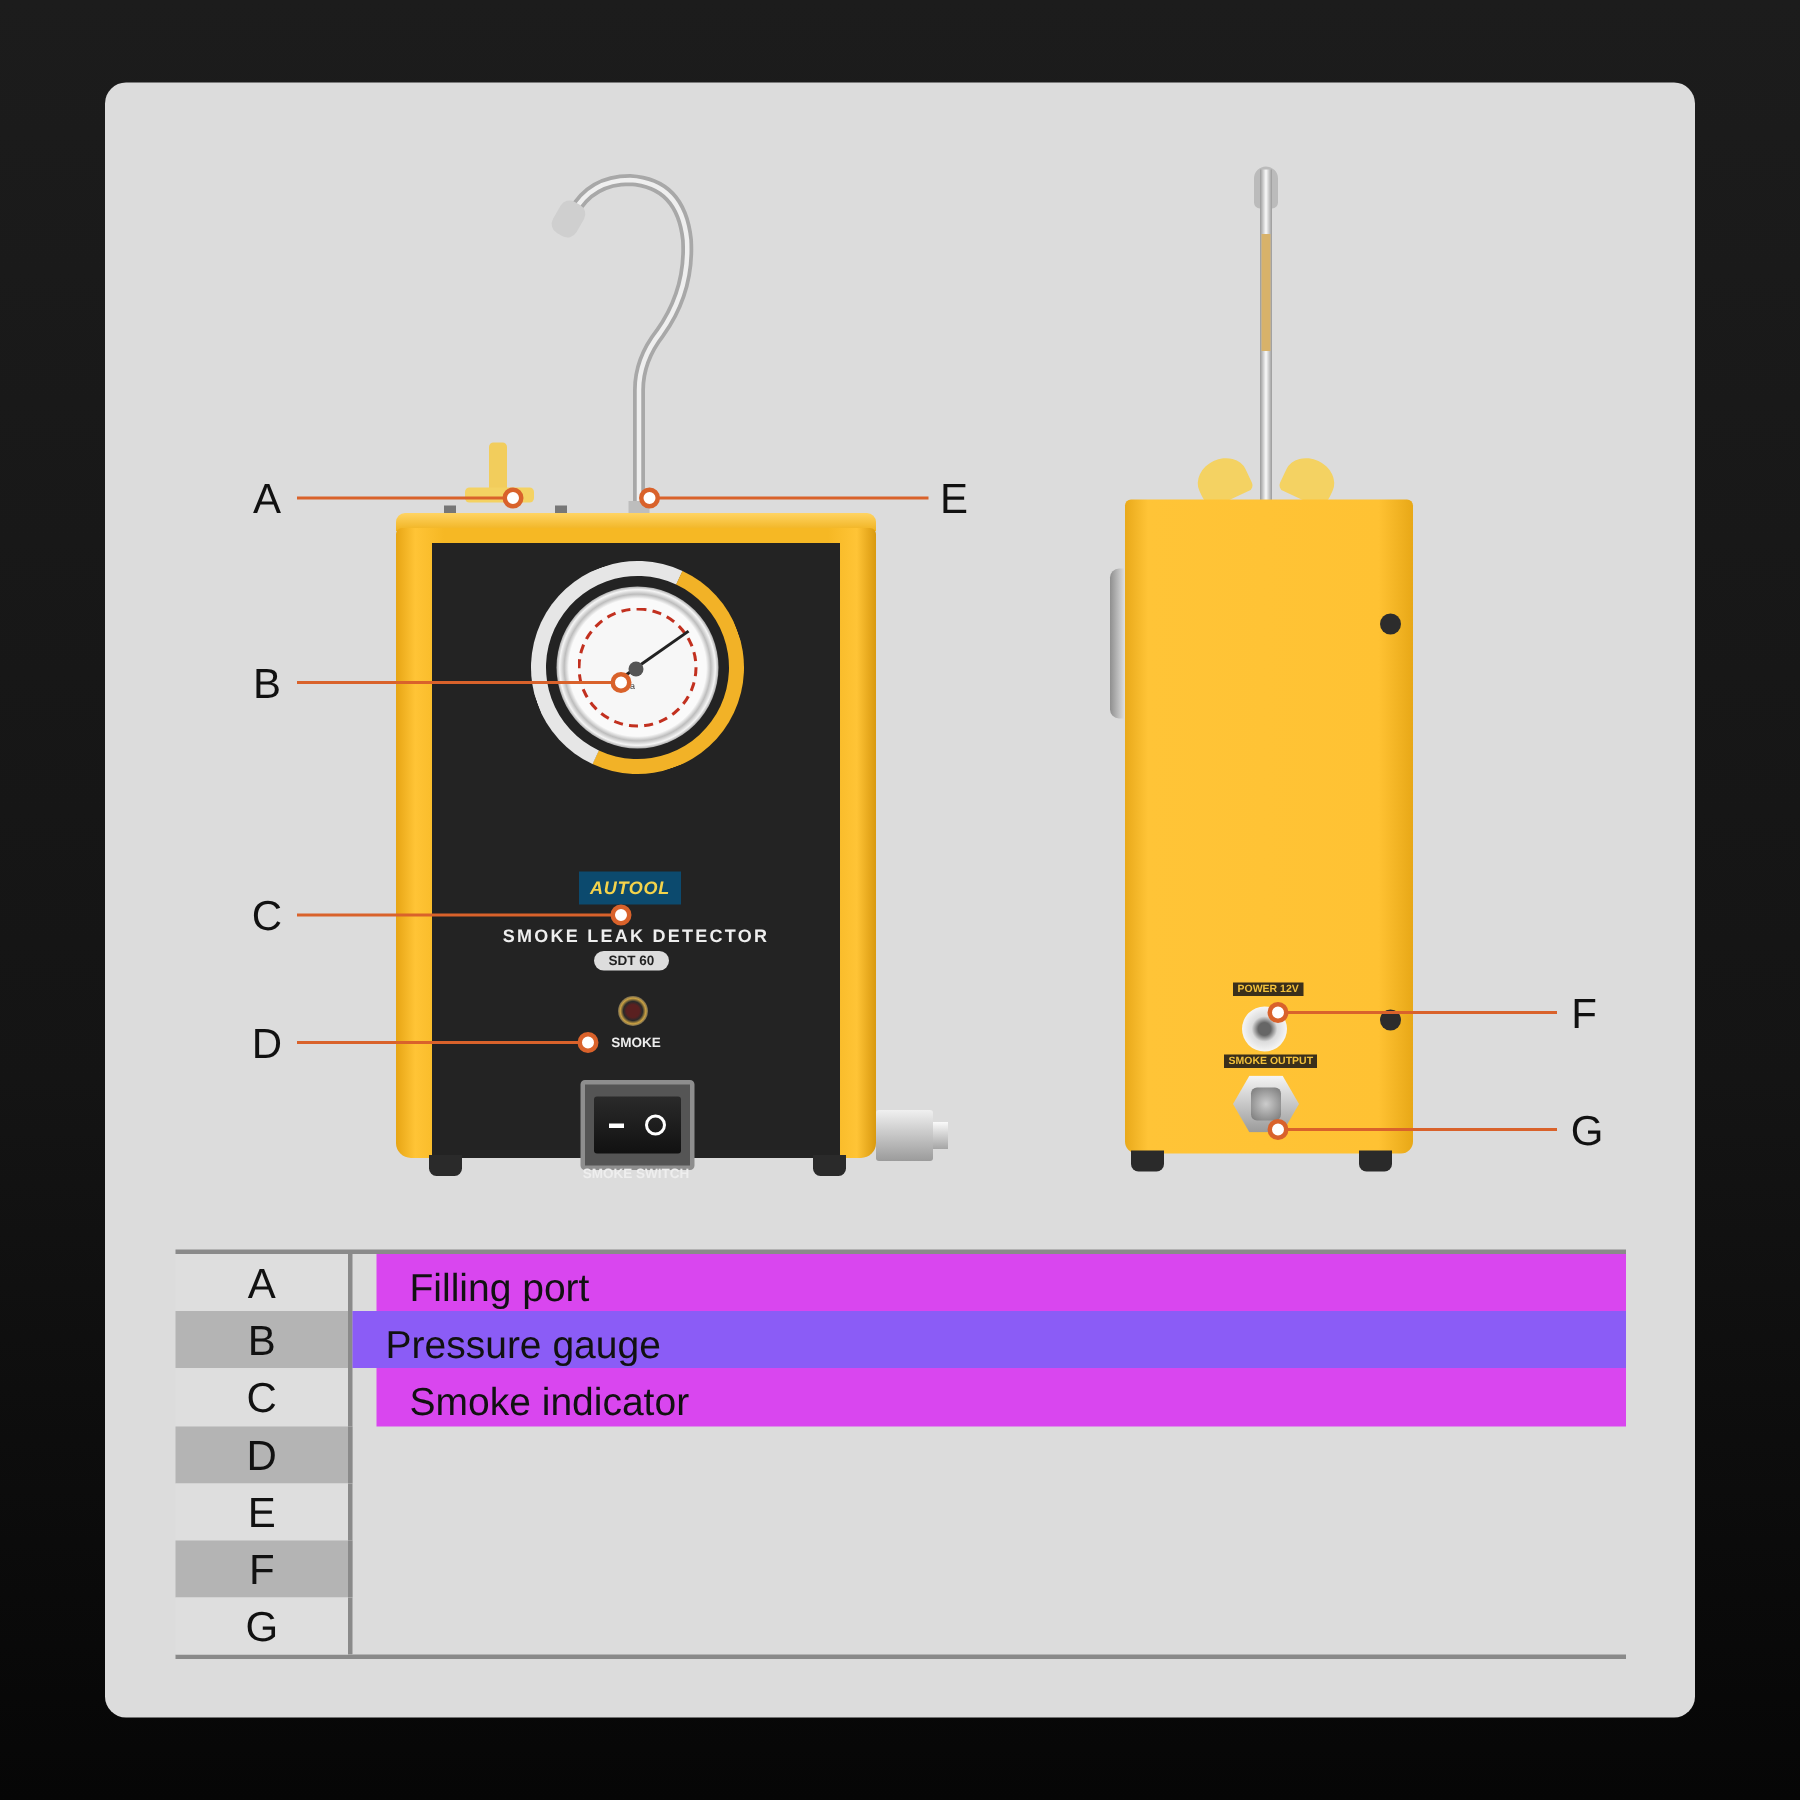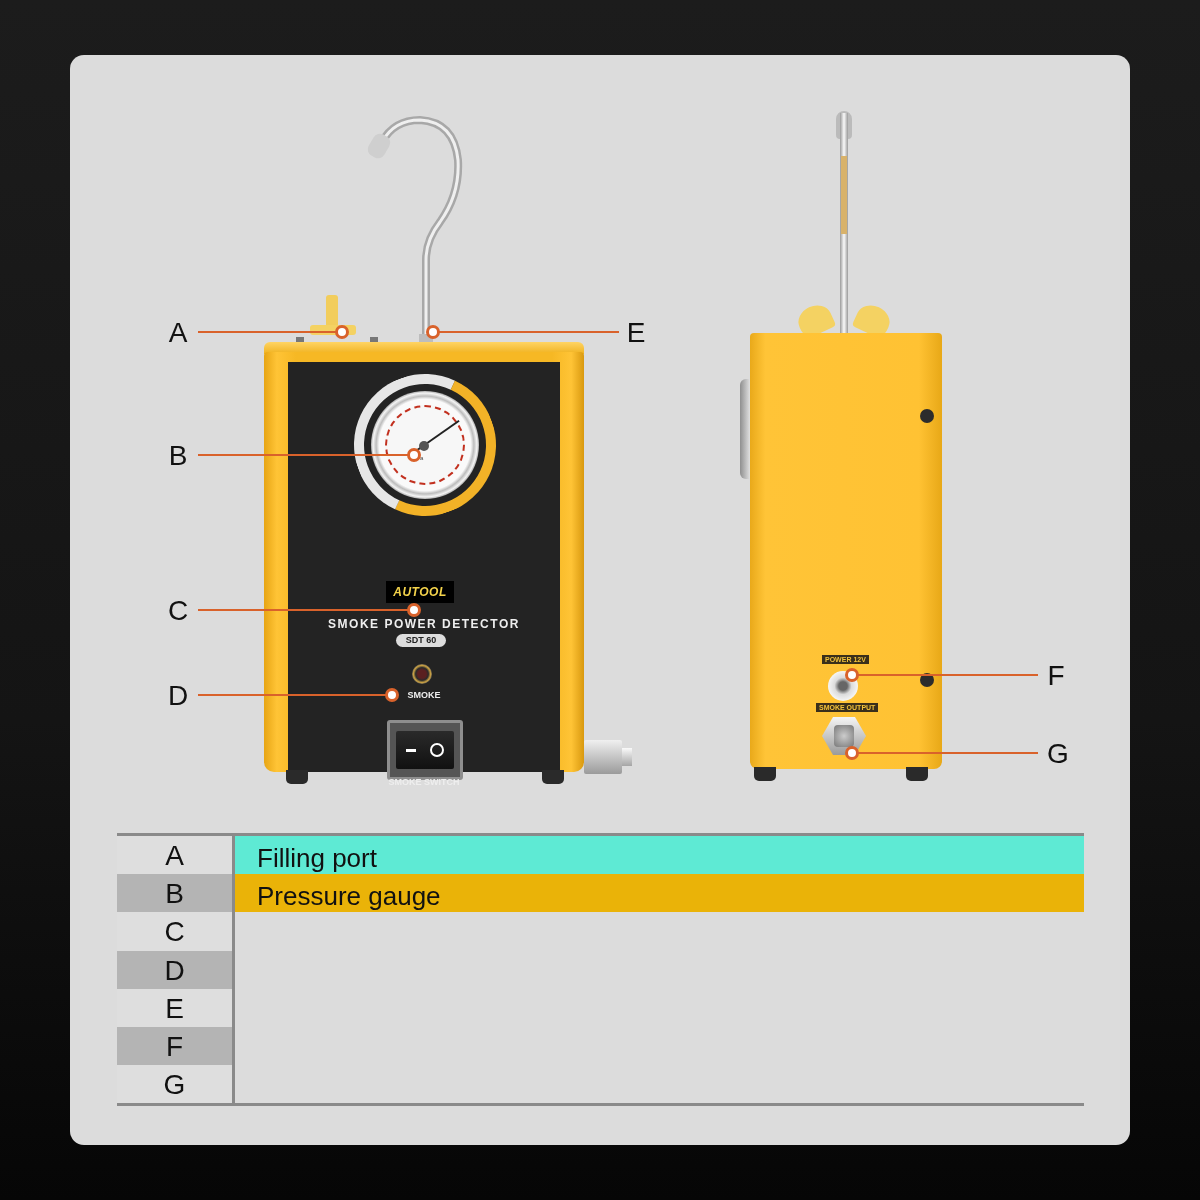--- a/index.html
+++ b/index.html
@@ -63,21 +63,21 @@
   }
   .gauge-needle2 {
     position: absolute; left: 52px; top: 54px; width: 18px; height: 2px; background: #222;
     transform-origin: 0 50%; transform: rotate(145deg);
   }
   .gauge-hub { position: absolute; left: 48px; top: 50px; width: 10px; height: 10px; border-radius: 50%; background: #555; }
   .gauge-unit { position: absolute; left: 40px; top: 64px; font-size: 6px; color: #444; }
 
   .brand-badge {
     position: absolute; left: 98px; top: 219px; width: 68px; height: 22px;
-    background: #000000; color: #f4d34b; font-size: 12px; font-weight: bold; font-style: italic;
+    background: #0c4a6e; color: #f4d34b; font-size: 12px; font-weight: bold; font-style: italic;
     text-align: center; line-height: 22px; letter-spacing: 0.5px;
   }
   .product-title {
     position: absolute; left: 0; top: 255px; width: 272px; text-align: center;
     color: #eee; font-size: 12px; letter-spacing: 1.5px; font-weight: bold;
   }
   .model-pill {
     position: absolute; left: 108px; top: 272px; width: 50px; height: 13px; border-radius: 7px;
     background: #ddd; color: #222; font-size: 9px; font-weight: bold; text-align: center; line-height: 13px;
   }
@@ -139,23 +139,23 @@
     position: absolute; left: 47px; top: 778px; width: 967px;
     border-top: 3px solid #8a8a8a; border-bottom: 3px solid #8a8a8a;
   }
   .legend-row { display: flex; height: 38.2px; }
   .legend-key {
     width: 118px; text-align: center; font-size: 28px; line-height: 40px; color: #111;
     border-right: 3px solid #8a8a8a;
   }
   .legend-value { flex: 1; font-size: 26px; line-height: 44px; color: #111; padding-left: 22px; }
   .row-light .legend-key { background: #dedede; }
-  .row-light .legend-value { background: #5eead4; }
+  .row-light .legend-value { background: #d946ef; margin-left: 16px; }
   .row-dark .legend-key { background: #b4b4b4; }
-  .row-dark .legend-value { background: #eab308; }
+  .row-dark .legend-value { background: #8b5cf6; }
 </style>
 </head>
 <body>
 
 <div class="panel">
 
   <svg class="hook-svg" width="110" height="240" viewBox="0 0 110 240">
     <path d="M66 232 L66 150 Q66 130 80 112 Q100 84 98 50 Q94 12 60 10 Q34 10 22 32" fill="none" stroke="#a8a8a8" stroke-width="8" stroke-linecap="round"></path>
     <path d="M66 232 L66 150 Q66 130 80 112 Q100 84 98 50 Q94 12 60 10 Q34 10 22 32" fill="none" stroke="#efefef" stroke-width="3"></path>
     <rect x="10" y="24" width="18" height="24" rx="7" fill="#cfcfcf" transform="rotate(30 19 36)"></rect>
@@ -174,21 +174,21 @@
         <div class="gauge-ring-outer" style="left:66px;top:12px;"></div>
         <div class="gauge-bezel" style="left:83px;top:29px;">
           <div class="gauge-face"></div>
           <div class="gauge-needle"></div>
           <div class="gauge-needle2"></div>
           <div class="gauge-hub"></div>
           <div class="gauge-unit">MPa</div>
         </div>
 
         <div class="brand-badge">AUTOOL</div>
-        <div class="product-title">SMOKE POWER DETECTOR</div>
+        <div class="product-title">SMOKE LEAK DETECTOR</div>
         <div class="model-pill">SDT 60</div>
 
         <div class="indicator"></div>
         <div class="indicator-label">SMOKE</div>
 
         <div class="rocker-frame">
           <div class="rocker">
             <div class="rocker-off"></div>
             <div class="rocker-on"></div>
           </div>
@@ -256,20 +256,21 @@
     <div class="legend-row row-light">
       <div class="legend-key">A</div>
       <div class="legend-value">Filling port</div>
     </div>
     <div class="legend-row row-dark">
       <div class="legend-key">B</div>
       <div class="legend-value">Pressure gauge</div>
     </div>
     <div class="legend-row row-light">
       <div class="legend-key">C</div>
+      <div class="legend-value">Smoke indicator</div>
     </div>
     <div class="legend-row row-dark">
       <div class="legend-key">D</div>
     </div>
     <div class="legend-row row-light">
       <div class="legend-key">E</div>
     </div>
     <div class="legend-row row-dark">
       <div class="legend-key">F</div>
     </div>

